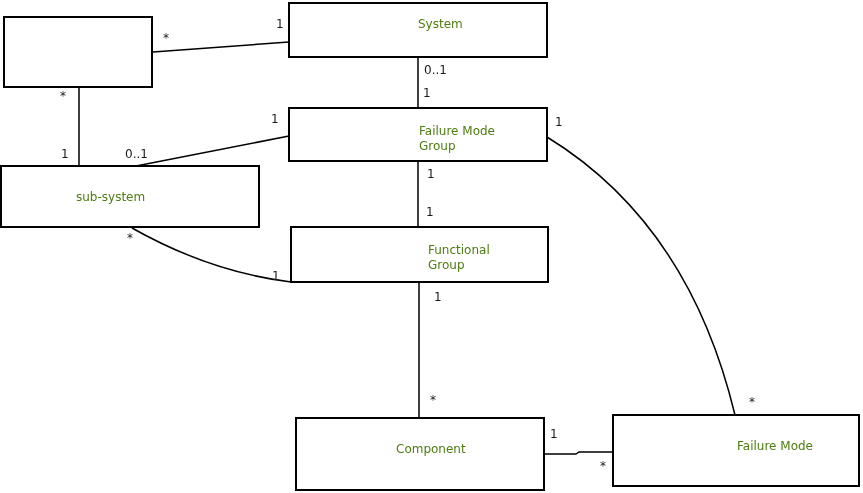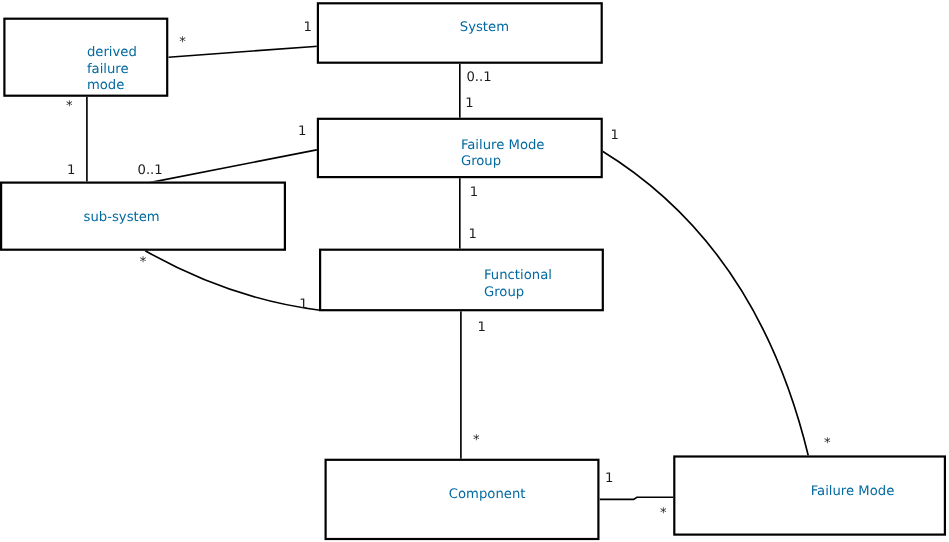--- a/index.html
+++ b/index.html
@@ -33,21 +33,21 @@
     border: 2px solid #000000;
     background: #ffffff;
     z-index: 2;
   }
   .node-label {
     position: absolute;
     z-index: 3;
     font-size: 12px;
     line-height: 15px;
     white-space: pre-line;
-    color: #0369a1;
+    color: #4d7c0f;
   }
   .mult {
     position: absolute;
     z-index: 3;
     font-size: 12px;
     line-height: 12px;
     white-space: nowrap;
     color: #1a1a1a;
   }
 </style>
@@ -69,30 +69,27 @@
   </svg>
 
   <div class="node" style="left:3px; top:16px; width:150px; height:72px;"></div>
   <div class="node" style="left:288px; top:2px; width:260px; height:56px;"></div>
   <div class="node" style="left:288px; top:107px; width:260px; height:55px;"></div>
   <div class="node" style="left:0px; top:165px; width:260px; height:63px;"></div>
   <div class="node" style="left:290px; top:226px; width:259px; height:57px;"></div>
   <div class="node" style="left:295px; top:417px; width:250px; height:74px;"></div>
   <div class="node" style="left:612px; top:414px; width:248px; height:73px;"></div>
 
-  <div class="node-label" style="left:79px; top:40px;">derived
-failure
-mode</div>
   <div class="node-label" style="left:418px; top:17px;">System</div>
   <div class="node-label" style="left:419px; top:124px;">Failure Mode
 Group</div>
   <div class="node-label" style="left:76px; top:190px;">sub-system</div>
-  <div class="node-label" style="left:440px; top:243px;">Functional
+  <div class="node-label" style="left:428px; top:243px;">Functional
 Group</div>
-  <div class="node-label" style="left:408px; top:442px;">Component</div>
+  <div class="node-label" style="left:396px; top:442px;">Component</div>
   <div class="node-label" style="left:737px; top:439px;">Failure Mode</div>
 
   <div class="mult" style="left:163px; top:32px;">*</div>
   <div class="mult" style="left:276px; top:18px;">1</div>
   <div class="mult" style="left:60px; top:90px;">*</div>
   <div class="mult" style="left:61px; top:148px;">1</div>
   <div class="mult" style="left:125px; top:148px;">0..1</div>
   <div class="mult" style="left:271px; top:113px;">1</div>
   <div class="mult" style="left:424px; top:64px;">0..1</div>
   <div class="mult" style="left:423px; top:87px;">1</div>

